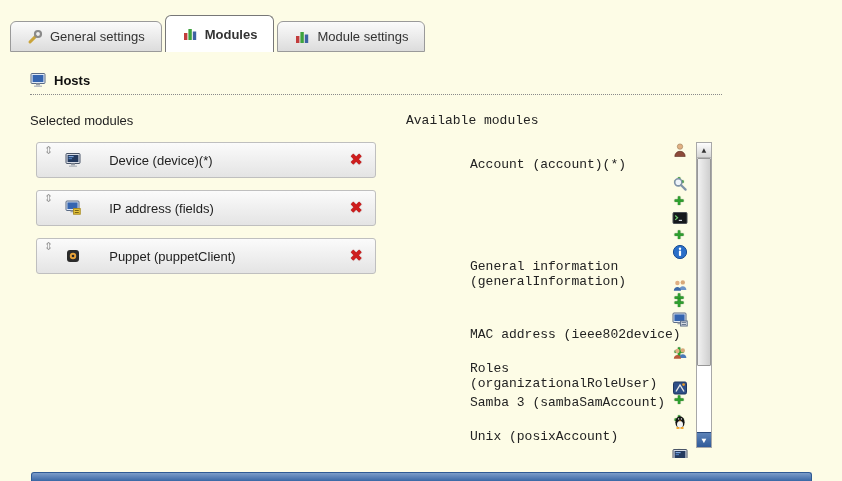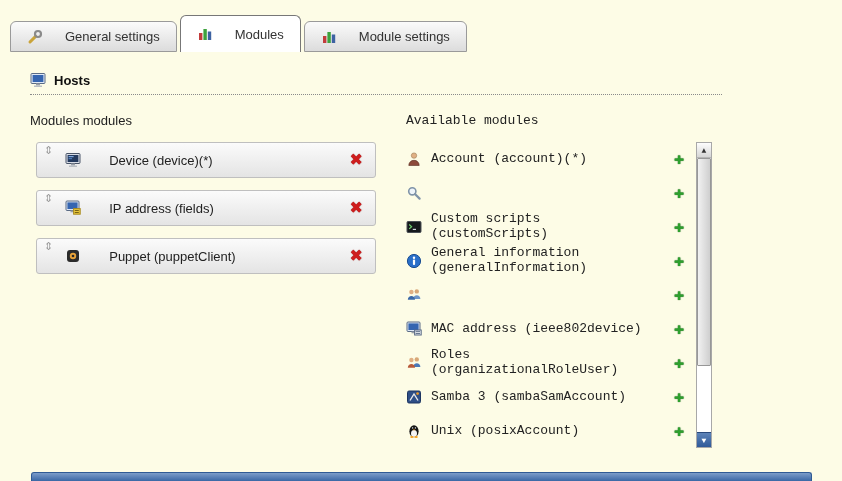--- a/index.html
+++ b/index.html
@@ -21,37 +21,38 @@
   .tabbar {
     display: flex;
     align-items: flex-end;
     gap: 3px;
     padding: 14px 0 0 10px;
     height: 52px;
   }
   .tab {
     display: flex;
     align-items: center;
-    gap: 22px;
+    gap: 7px;
     height: 31px;
     padding: 0 16px;
     background: linear-gradient(#fbfbfb, #dcdcdc);
     border: 1px solid #9a9a9a;
     border-radius: 6px 6px 0 0;
     color: #333;
     cursor: pointer;
     white-space: nowrap;
   }
   .tab.active {
     height: 37px;
     background: #ffffff;
     border-color: #777;
     border-bottom: none;
     position: relative;
     z-index: 2;
+    font-weight: bold;
   }
   .tab .ticon { display: inline-flex; width:16px; height:16px; }
 
   
   .content { padding-left: 30px; }
   .section-head {
     margin-top: 20px;
     width: 692px;
     display: flex;
     align-items: center;
@@ -94,21 +95,21 @@
     font-size: 16px;
     font-weight: bold;
     cursor: pointer;
     line-height: 1;
     text-shadow: 0 0 1px #7a0c0c;
   }
 
   
   .avail-wrap { display: flex; }
   .avail-list { width: 282px; height: 316px; overflow: hidden; }
-  .avail-row { height: 34px; display: flex; align-items: center; }
+  .avail-row { height: 34px; display: flex; align-items: flex-end; flex-direction: column; }
   .av-icon { flex: 0 0 16px; display:inline-flex; width:16px; height:16px; }
   .av-label { margin-left: 9px; width: 218px; line-height: 1.12; color:#222; }
   .add-btn {
     margin-left: auto;
     margin-right: 4px;
     color: #2da02d;
     font-size: 17px;
     font-weight: bold;
     cursor: pointer;
     line-height: 1;
@@ -305,21 +306,21 @@
           <svg width="16" height="16">
             <use href="#sym-monitor"></use>
           </svg>
         </span>
       <span class="section-title">Hosts</span>
     </div>
 
     <div class="cols">
 
       <div class="col-left">
-        <div class="col-title">Modules modules</div>
+        <div class="col-title">Selected modules</div>
 
         <div class="sel-row">
           <span class="drag">⇕</span>
           <span class="sel-icon">
               <svg width="16" height="16">
                 <use href="#sym-monitor-dark"></use>
               </svg>
             </span>
           <span class="sel-label">Device (device)(*)</span>
           <span class="del-btn">✖</span>
@@ -372,21 +373,20 @@
                 </span>
               <span class="add-btn">✚</span>
             </div>
 
             <div class="avail-row">
               <span class="av-icon">
                   <svg width="16" height="16">
                     <use href="#sym-terminal"></use>
                   </svg>
                 </span>
-              <span class="av-label">Custom scripts (customScripts)</span>
               <span class="add-btn">✚</span>
             </div>
 
             <div class="avail-row">
               <span class="av-icon">
                   <svg width="16" height="16">
                     <use href="#sym-info"></use>
                   </svg>
                 </span>
               <span class="av-label">General information (generalInformation)</span>

